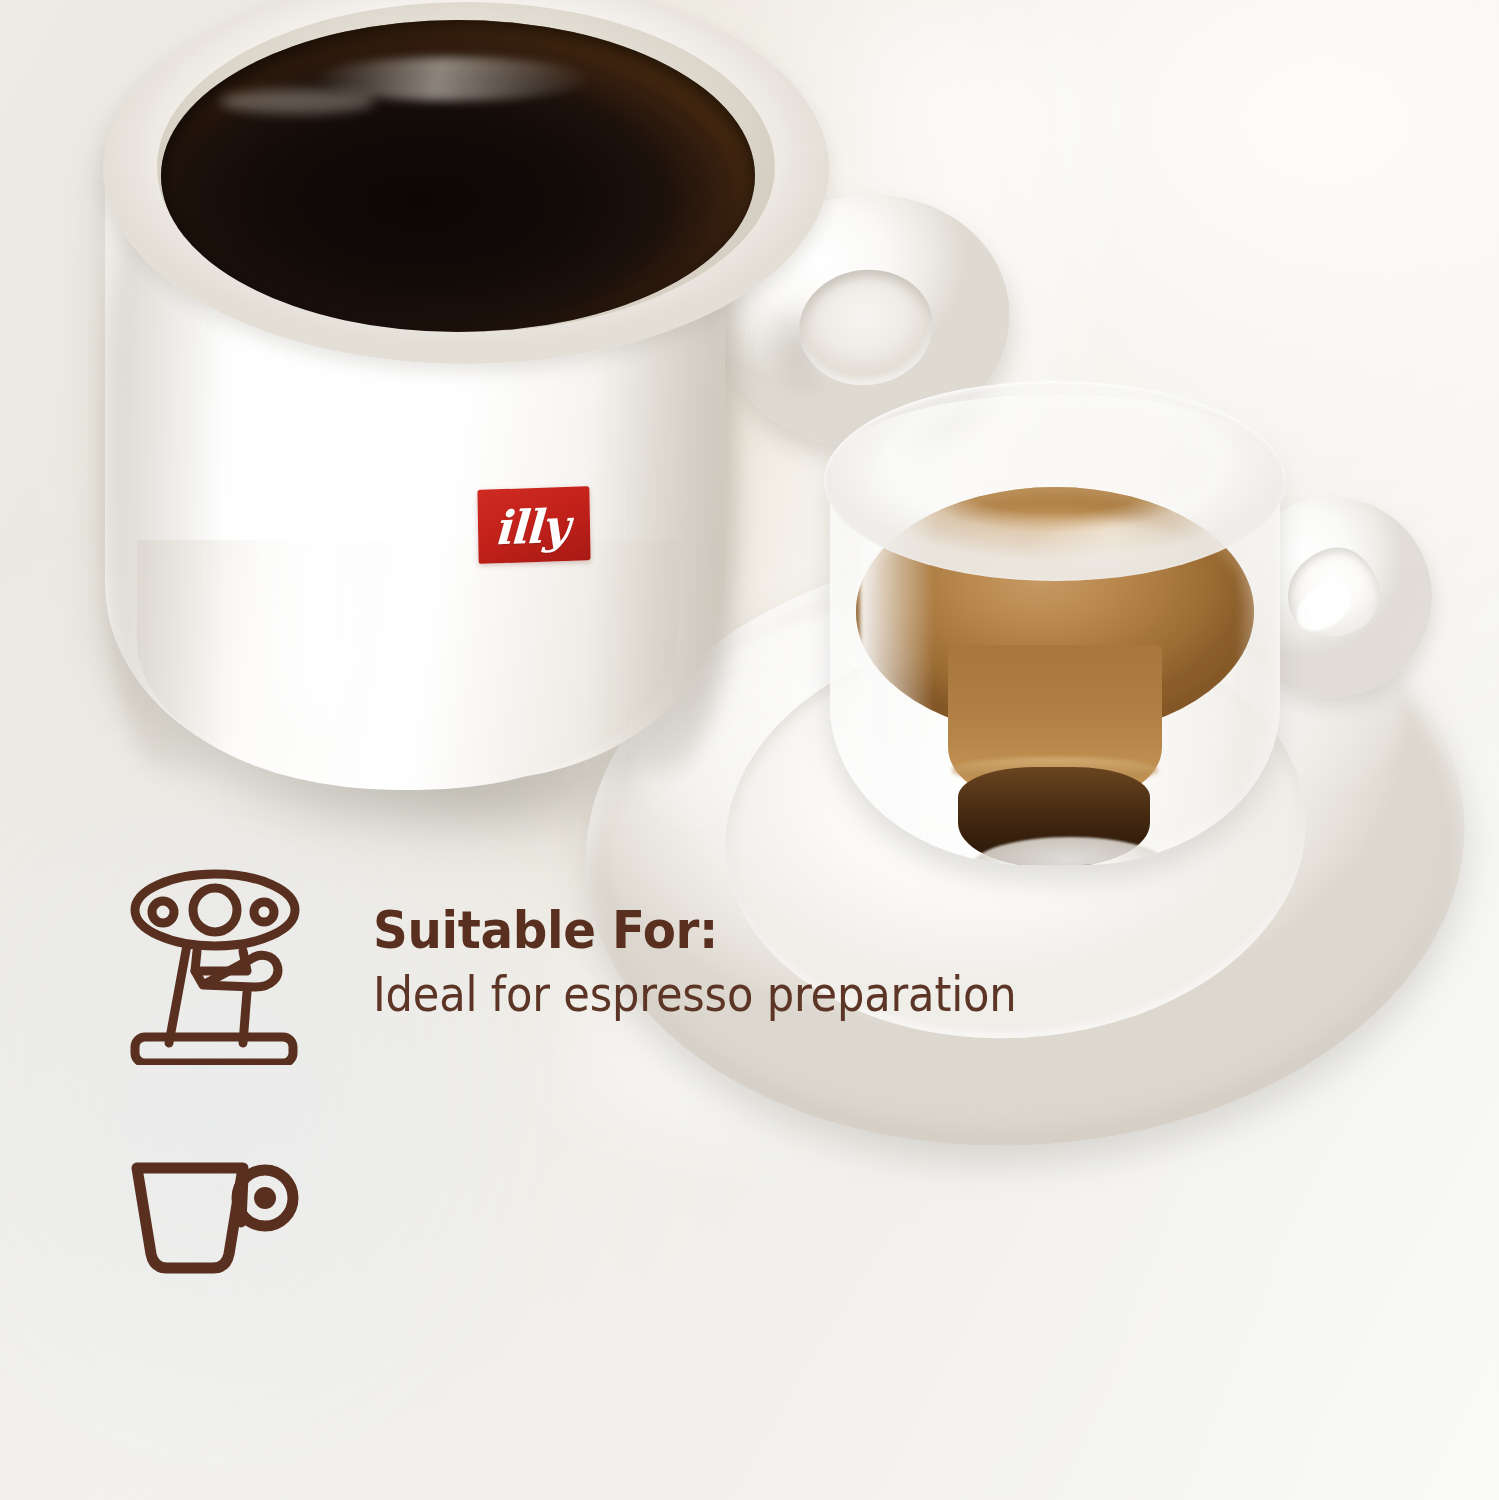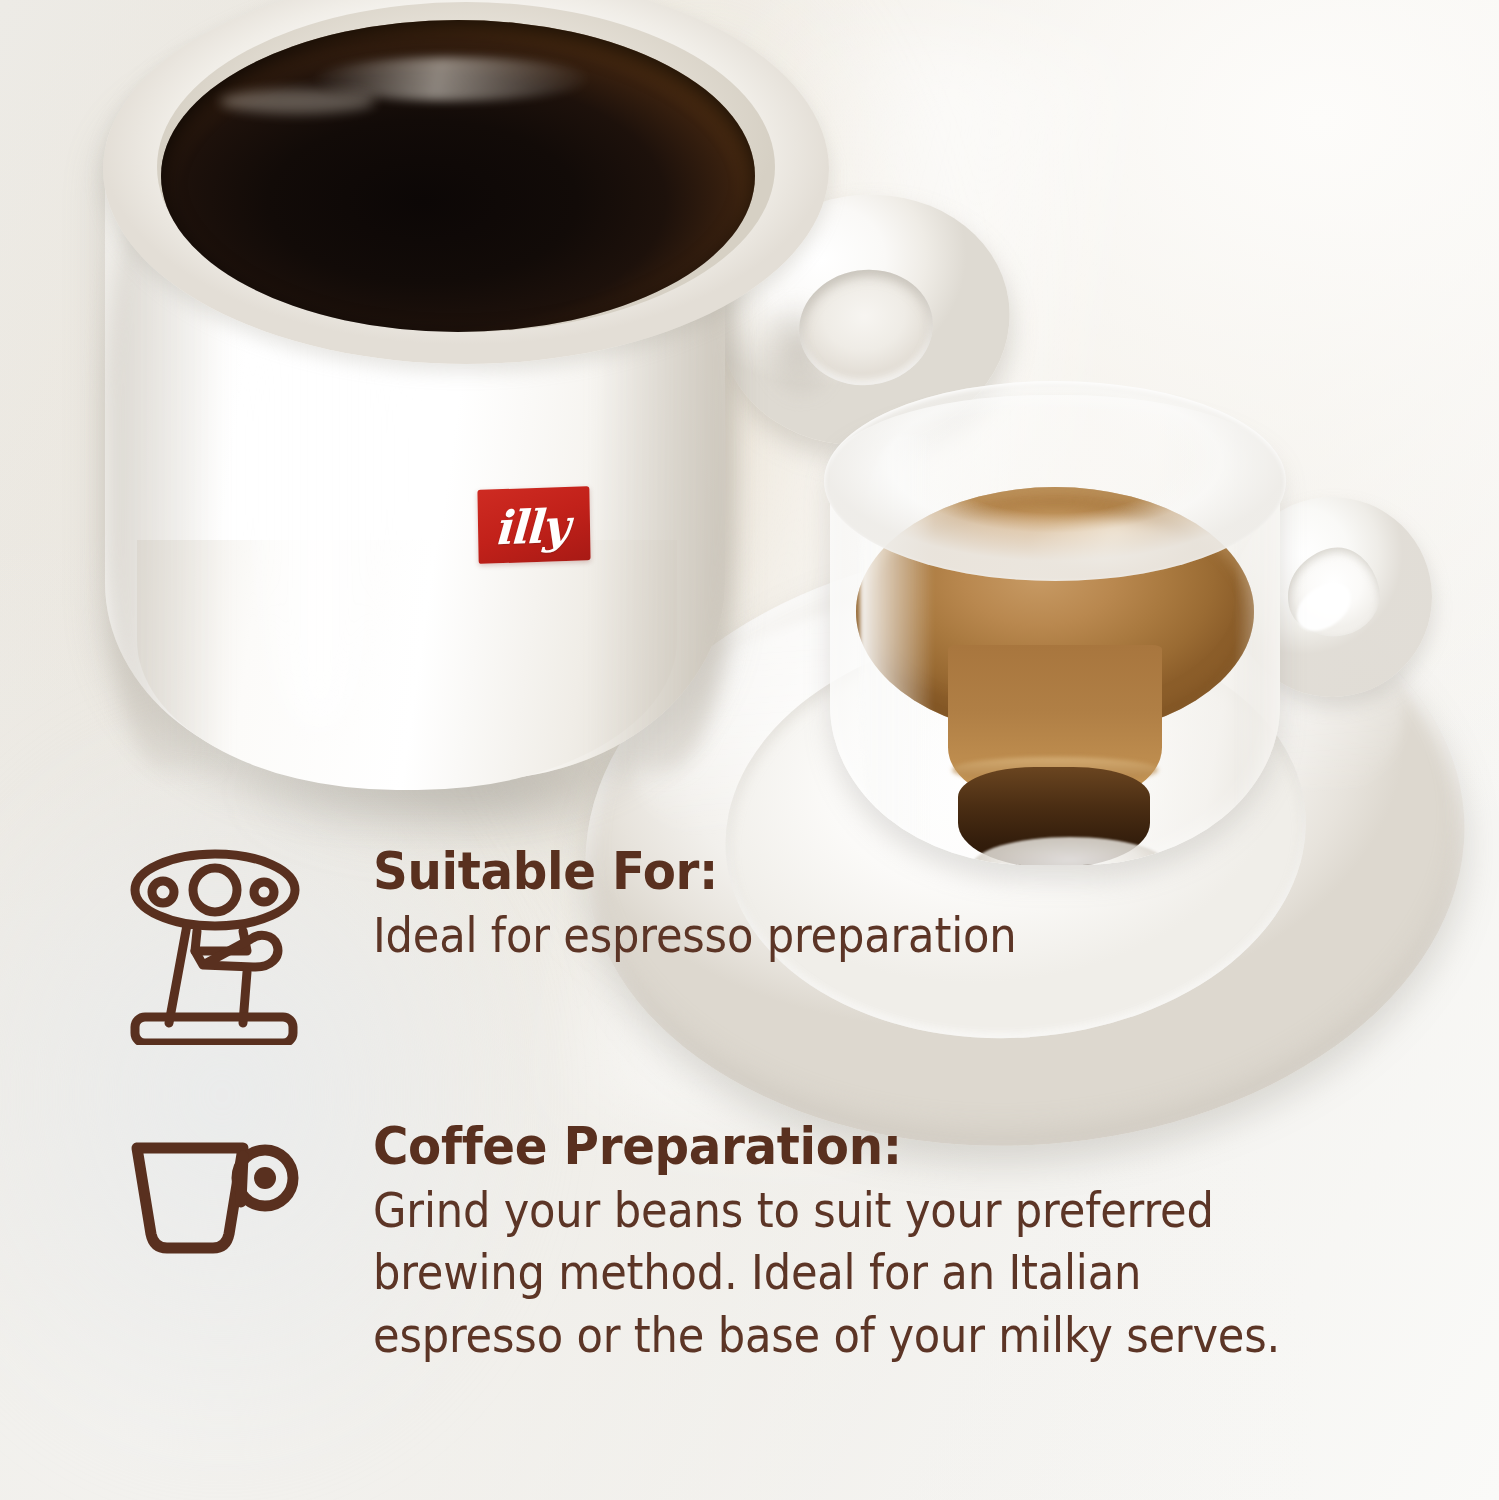--- a/index.html
+++ b/index.html
@@ -290,21 +290,21 @@
     background:rgba(255,255,255,.95);
     transform:rotate(-24deg);
     filter:blur(1px);
   }
 
   
   .info{
     position:absolute;left:0;top:820px;width:1499px;height:640px;
   }
   .info-row{
-    position:absolute;display:flex;align-items:flex-start;
+    position:absolute;display:flex;align-items:center;margin-top:20px;
   }
   .row-1{left:125px;top:25px;}
   .row-2{left:125px;top:300px;}
 
   .icon-wrap{
     width:210px;flex:0 0 210px;
     display:flex;align-items:flex-start;justify-content:flex-start;
   }
   .icon-wrap.cup-icon-wrap{padding-top:10px;}
   .icon-wrap svg{display:block;}
@@ -422,24 +422,16 @@
 
     <div class="info-row row-2">
       <div class="icon-wrap cup-icon-wrap">
         <svg width="180" height="130" viewBox="0 0 180 130" fill="none" stroke="#59301F" stroke-width="11" stroke-linecap="round" stroke-linejoin="round">
           <path d="M12 18 L118 18 L104 104 C102 114 96 118 88 118 L42 118 C34 118 28 114 26 104 Z"></path>
           <circle cx="140" cy="48" r="28"></circle>
           <circle cx="140" cy="48" r="11" fill="#59301F" stroke="none"></circle>
           <path d="M118 26 L116 72"></path>
         </svg>
       </div>
-      <div class="txt">
-        <p class="headline">Coffee Preparation:</p>
-        <p class="body">
-          <span class="ln">Grind your beans to suit your preferred</span>
-          <span class="ln">brewing method. Ideal for an Italian</span>
-          <span class="ln">espresso or the base of your milky serves.</span>
-        </p>
-      </div>
     </div>
 
   </div>
 </div>
 
 </body></html>

